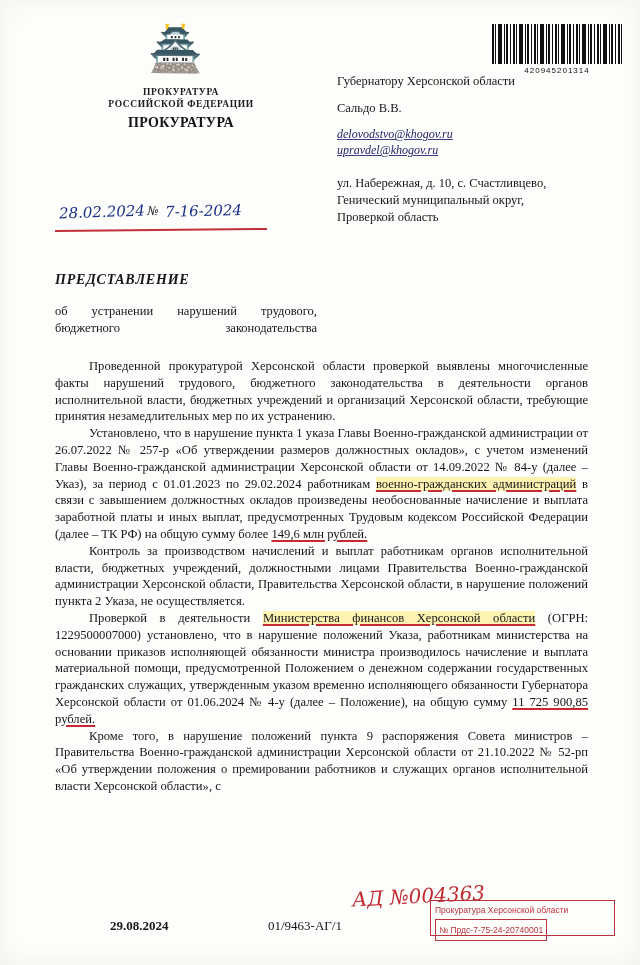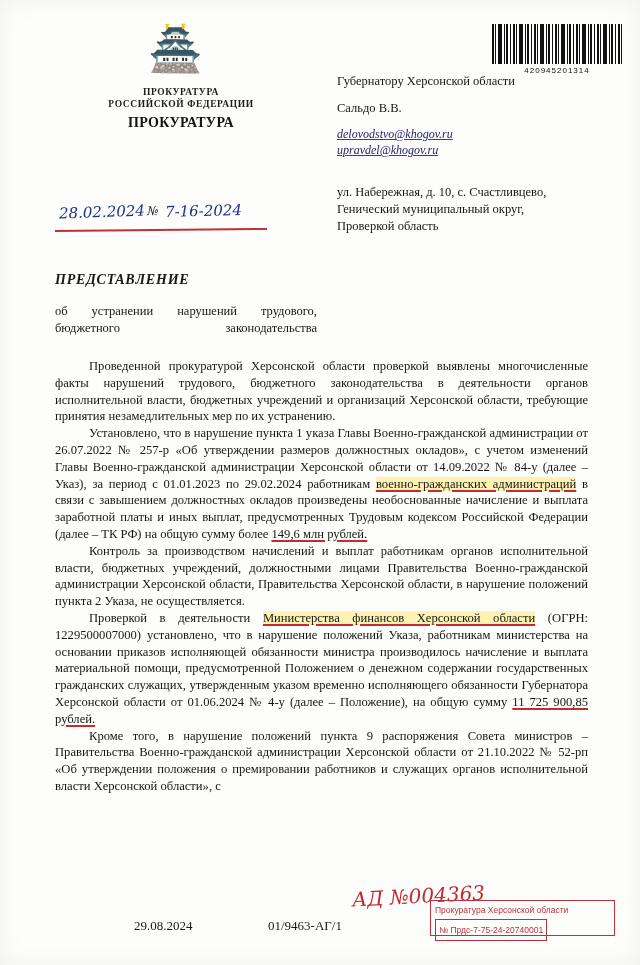--- a/index.html
+++ b/index.html
@@ -143,21 +143,21 @@
   .addressee .nm { margin-bottom: 8px; }
   .addressee .em {
     font-family: "Liberation Serif", serif;
     font-style: italic;
     font-size: 12px;
     line-height: 16px;
     text-decoration: underline;
     text-decoration-color: #3b3b8c;
     color: #23236b;
   }
-  .addressee .addr { margin-top: 26px; line-height: 17px; }
+  .addressee .addr { margin-top: 17px; line-height: 17px; }
 
   
   .doc-title {
     position: absolute;
     left: 55px;
     top: 272px;
     font-size: 14px;
     font-weight: bold;
     letter-spacing: 0.8px;
     font-style: italic;
@@ -209,23 +209,24 @@
     font-style: italic;
     font-size: 20px;
     color: #c02a31;
     transform: rotate(-3deg);
     white-space: nowrap;
   }
 
   
   .footer-date {
     position: absolute;
-    left: 134px;
+    left: 110px;
     top: 918px;
     font-size: 13px;
+    font-weight: bold;
   }
   .footer-num {
     position: absolute;
     left: 268px;
     top: 918px;
     font-size: 13px;
   }
   .stamp {
     position: absolute;
     left: 430px;

